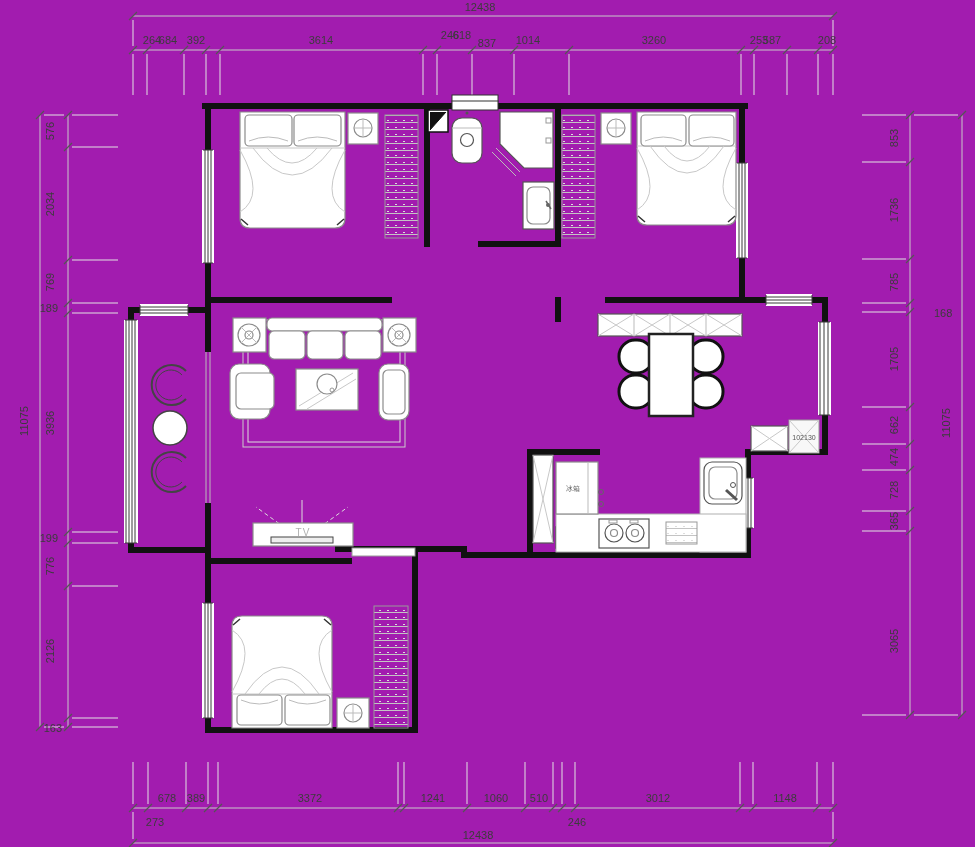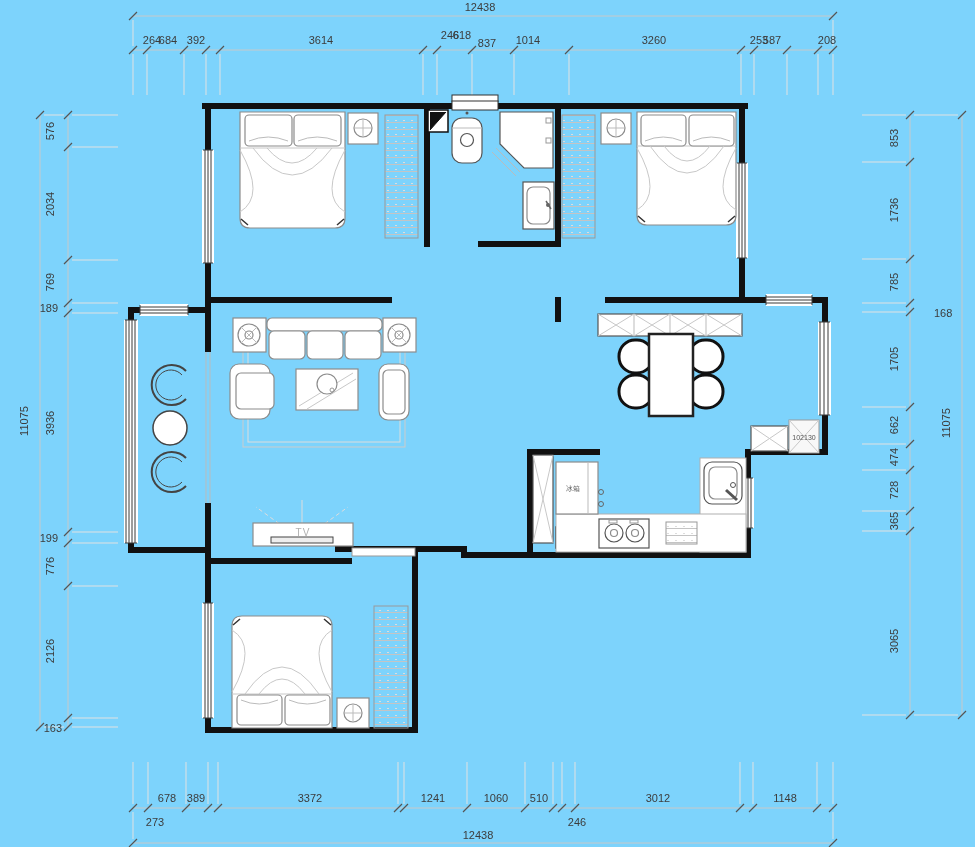--- a/index.html
+++ b/index.html
@@ -1,16 +1,16 @@
 <!DOCTYPE html>
 <html><head>
 <meta charset="utf-8">
 <style>
   html,body{margin:0;padding:0;background:#ffffff;}
-  .stage{position:relative;width:975px;height:847px;background:#7dd3fc;overflow:hidden;
+  .stage{position:relative;width:975px;height:847px;background:#a21caf;overflow:hidden;
          font-family:"Liberation Sans", sans-serif;}
   svg{display:block;}
   text{font-family:"Liberation Sans", sans-serif;fill:#3c3c3c;}
   .dimtxt{font-size:11px;}
   .dimtxt2{font-size:11px;}
   .tinytxt{font-size:7px;fill:#555;}
   .tvtxt{font-size:10px;fill:#b0b0b0;letter-spacing:1px;}
   .dimline{stroke:#c9c9c9;stroke-width:1;fill:none;}
   .extline{stroke:#e2e2e2;stroke-width:1;fill:none;}
   .tick{stroke:#555;stroke-width:1.2;fill:none;}

